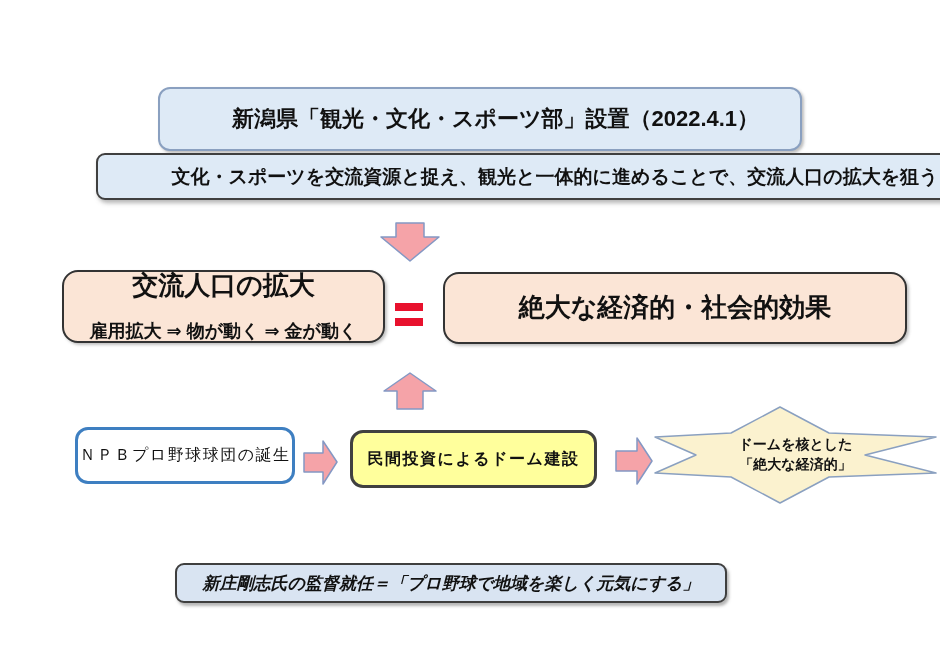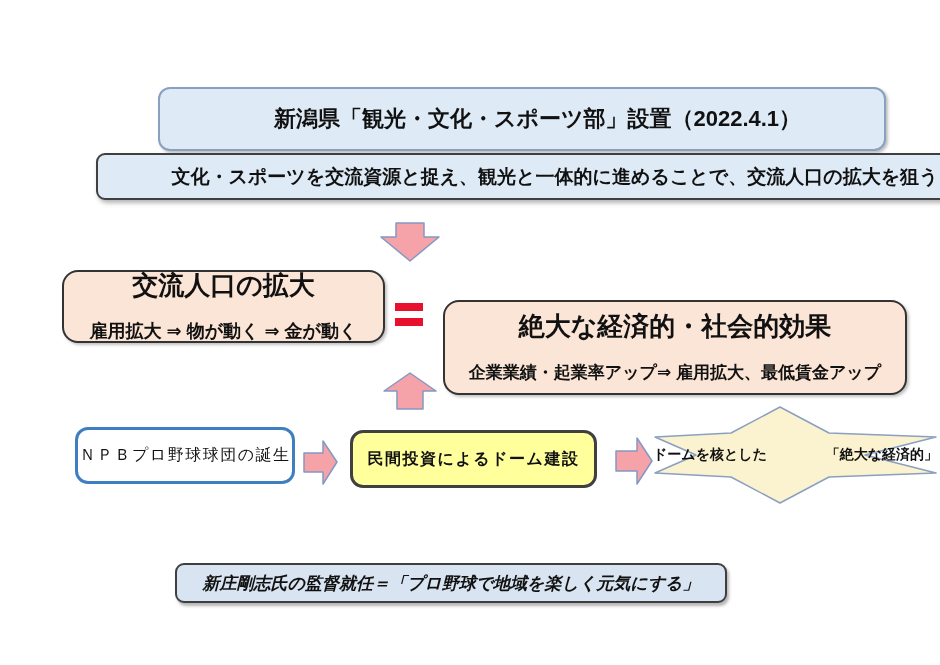--- a/index.html
+++ b/index.html
@@ -20,21 +20,21 @@
     position: absolute;
     display: flex;
     flex-direction: column;
     align-items: center;
     justify-content: center;
     text-align: center;
     box-sizing: border-box;
   }
   
   .title-box {
-    left: 158px; top: 87px; width: 728px; height: 64px;
+    left: 158px; top: 87px; width: 644px; height: 64px;
     background: #DEEAF6;
     border: 2px solid #8AA0C0;
     border-radius: 12px;
     font-size: 22px; font-weight: 700;
     box-shadow: 2px 2px 3px rgba(110,110,110,0.45);
     padding-left: 31px;
   }
   .subtitle-box {
     left: 96px; top: 153px; width: 918px; height: 47px;
     background: #DEEAF6;
@@ -48,23 +48,22 @@
     background: #FBE5D6;
     border: 2px solid #333333;
     box-shadow: 2px 2px 3px rgba(120,120,120,0.45);
     gap: 20px;
   }
   .left-peach {
     left: 62px; top: 270px; width: 323px; height: 73px;
     border-radius: 16px;
   }
   .right-peach {
-    left: 443px; top: 272px; width: 464px; height: 95px;
+    left: 443px; top: 272px; width: 464px; height: 72px;
     border-radius: 16px;
-    margin-top: 28px;
   }
   .peach-title {
     font-size: 26px; font-weight: 700; line-height: 1.15;
   }
   .peach-sub-left {
     font-size: 18px; font-weight: 700; line-height: 1.2;
   }
   .peach-sub-right {
     font-size: 17px; font-weight: 700; line-height: 1.25;
   }
@@ -99,22 +98,22 @@
     border-radius: 13px;
     font-size: 16px; font-weight: 600; letter-spacing: 1.5px;
   }
   .burst {
     position: absolute;
     left: 653px; top: 406px; width: 285px; height: 98px;
   }
   .burst svg { position: absolute; left: 0; top: 0; }
   .burst-text {
     position: absolute; left: 0; top: 0; width: 100%; height: 100%;
-    display: flex; flex-direction: row;
-    align-items: center; justify-content: space-between;
+    display: flex; flex-direction: column;
+    align-items: center; justify-content: center;
     text-align: center;
     font-size: 14px; font-weight: 600; line-height: 1.4;
   }
   
   .note {
     left: 175px; width: 552px; height: 40px;
     background: #D9E4F2;
     border: 2px solid #3F3F3F;
     border-radius: 9px;
     font-size: 17px; font-weight: 700;
@@ -141,21 +140,20 @@
     <div class="peach-sub-left">雇用拡大 ⇒ 物が動く ⇒ 金が動く</div>
   </div>
 
   <div class="equals">
     <span class="bar"></span>
     <span class="bar"></span>
   </div>
 
   <div class="box peach right-peach">
     <div class="peach-title">絶大な経済的・社会的効果</div>
-    <div class="peach-sub-right">企業業績・起業率アップ⇒ 雇用拡大、最低賃金アップ</div>
   </div>
 
   <svg class="arrow-svg up-arrow" width="54" height="38" viewBox="0 0 54 38">
     <polygon points="27,1 53,19 40,19 40,37 14,37 14,19 1,19" fill="#F5A3A8" stroke="#8498C4" stroke-width="1.5" stroke-linejoin="round"></polygon>
   </svg>
 
   <div class="box npb-box">ＮＰＢプロ野球球団の誕生</div>
 
   <svg class="arrow-svg flow-arrow1" width="35" height="45" viewBox="0 0 35 45">
     <polygon points="1,13 20,13 20,1 34,22 20,44 20,32 1,32" fill="#F5A3A8" stroke="#8498C4" stroke-width="1.5" stroke-linejoin="round"></polygon>

